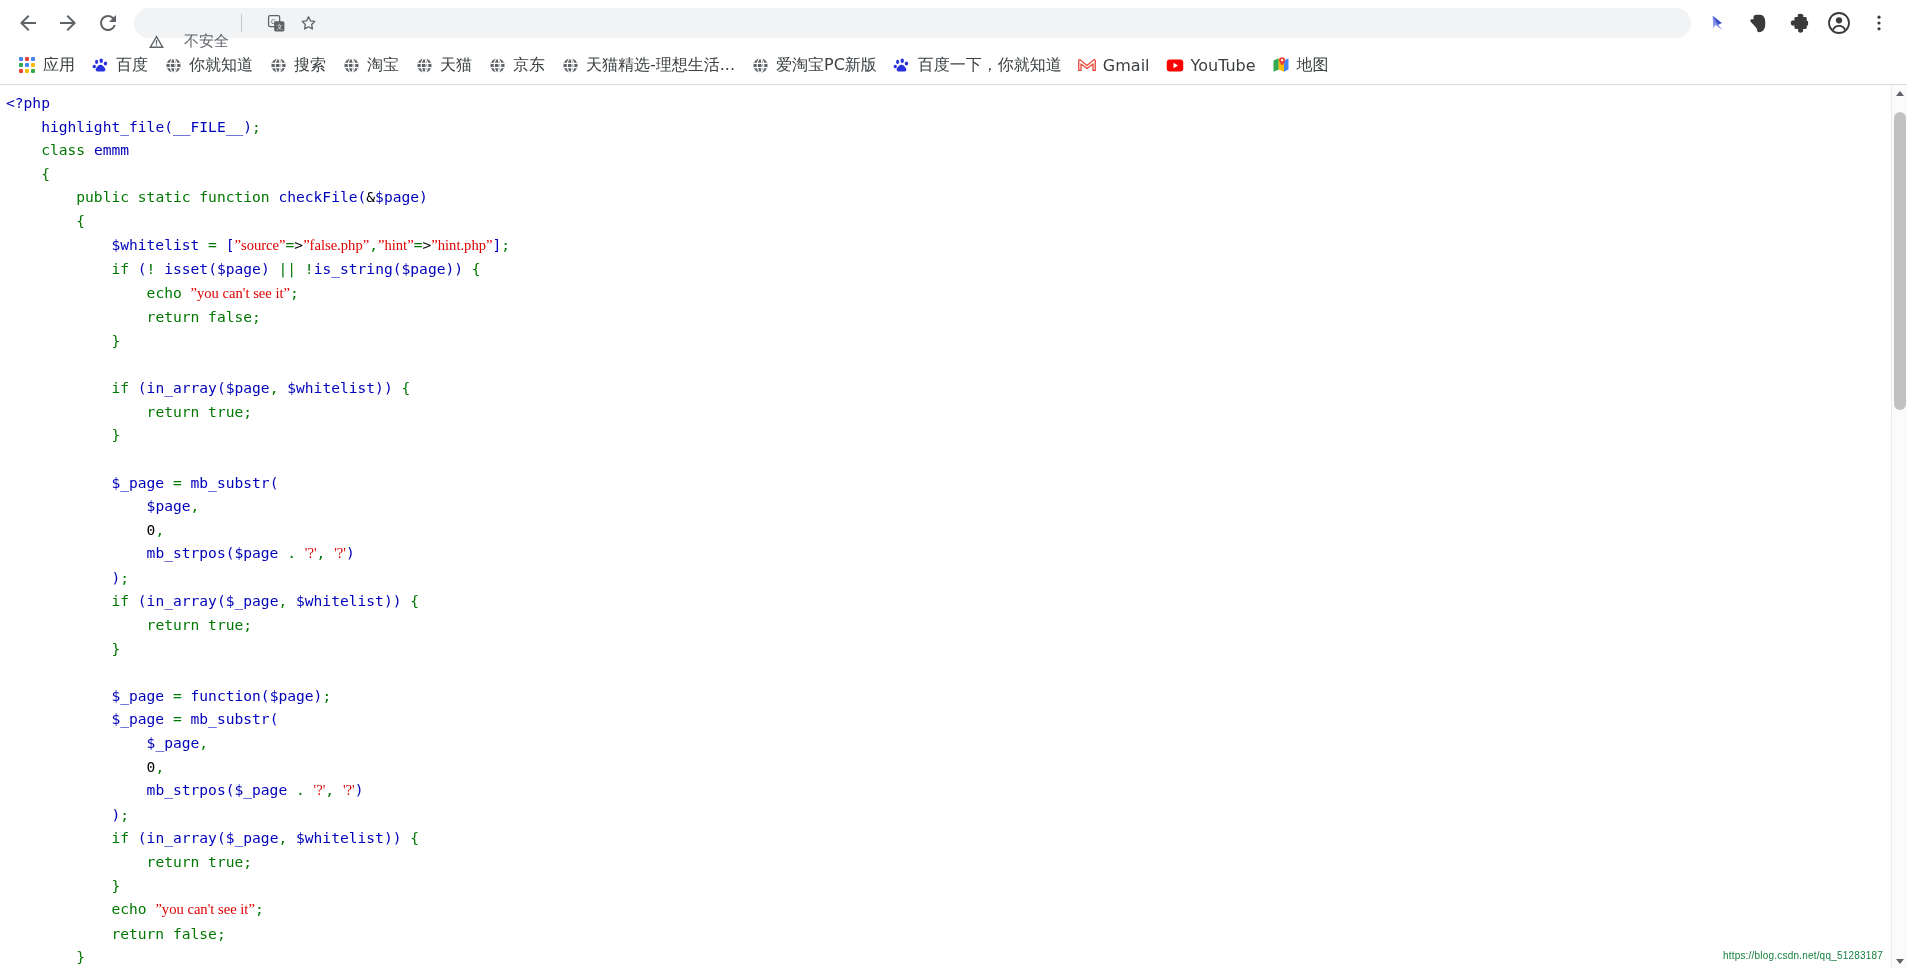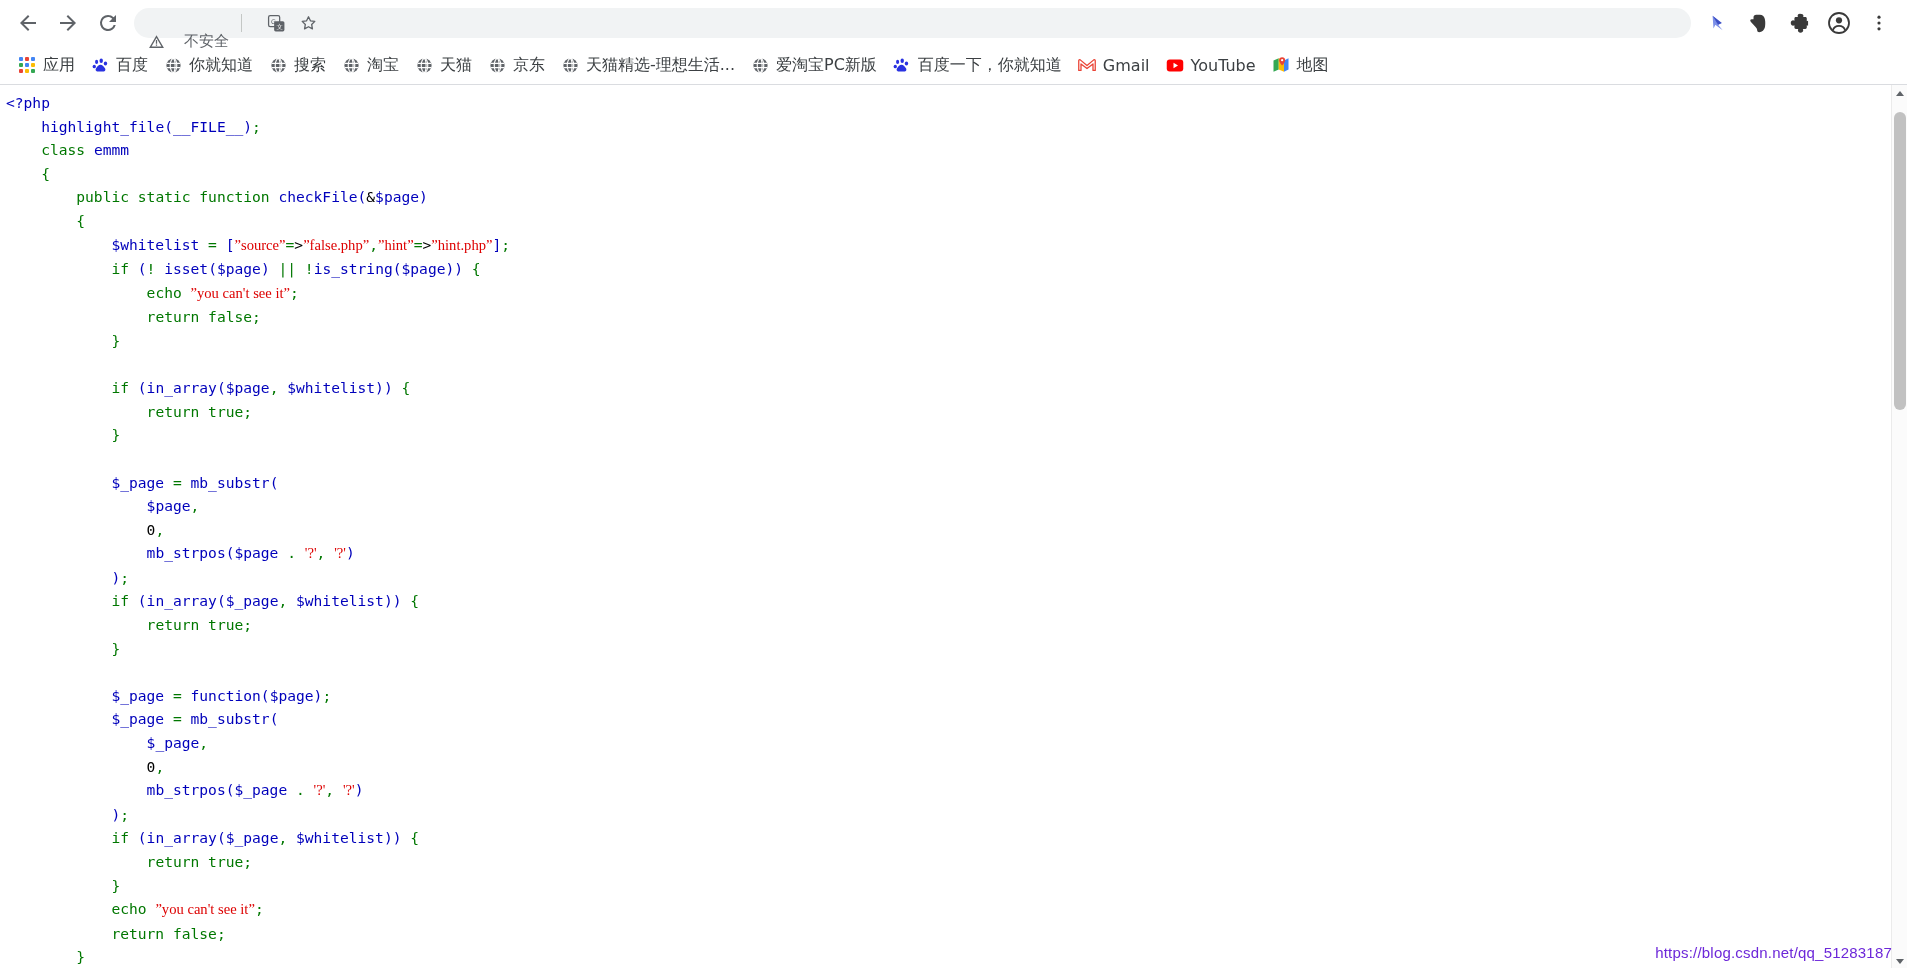--- a/index.html
+++ b/index.html
@@ -194,24 +194,24 @@
     width: 12px;
     height: 310px;
     background: #c1c1c1;
     border-radius: 6px;
     cursor: pointer;
   }
 
   
   #watermark {
     position: absolute;
-    right: 15px;
+    right: 24px;
     bottom: 8px;
-    font-size: 15px;
-    color: #6d28d9;
+    font-size: 10px;
+    color: #15803d;
     font-family: "Liberation Sans", sans-serif;
     white-space: nowrap;
     letter-spacing: 0.2px;
   }
 </style>
 </head>
 <body>
 
 <div id="browser-chrome">
 

